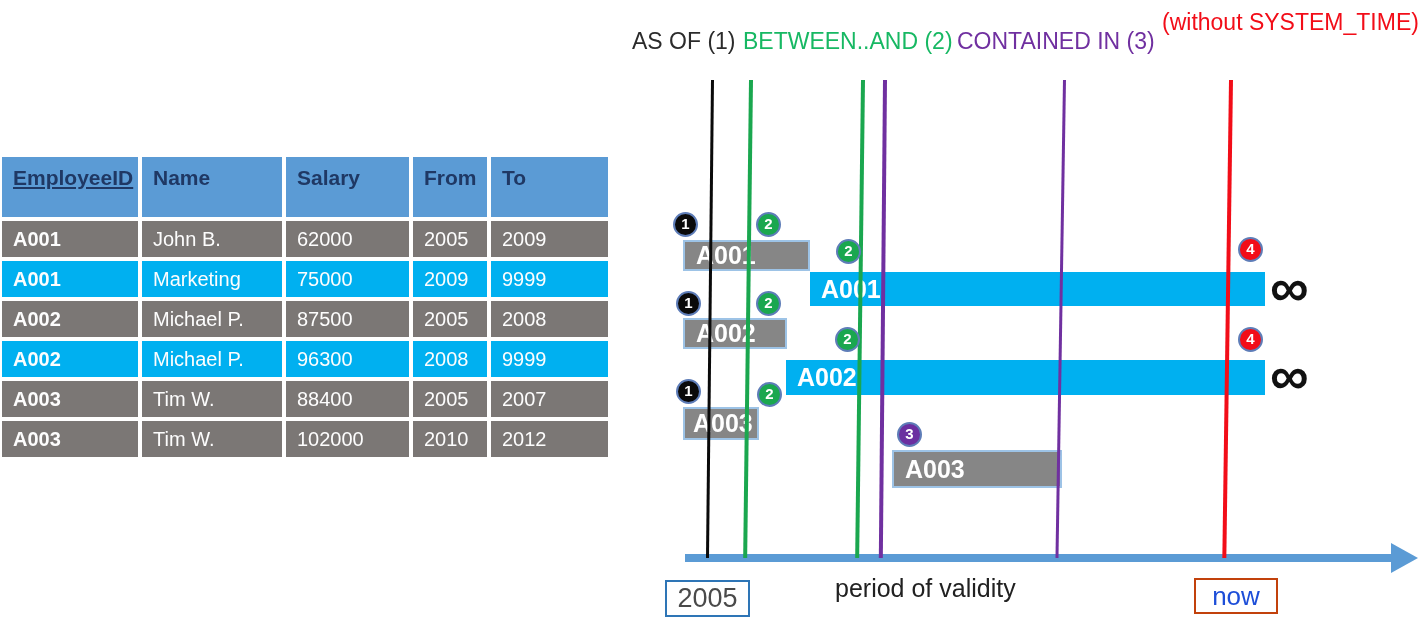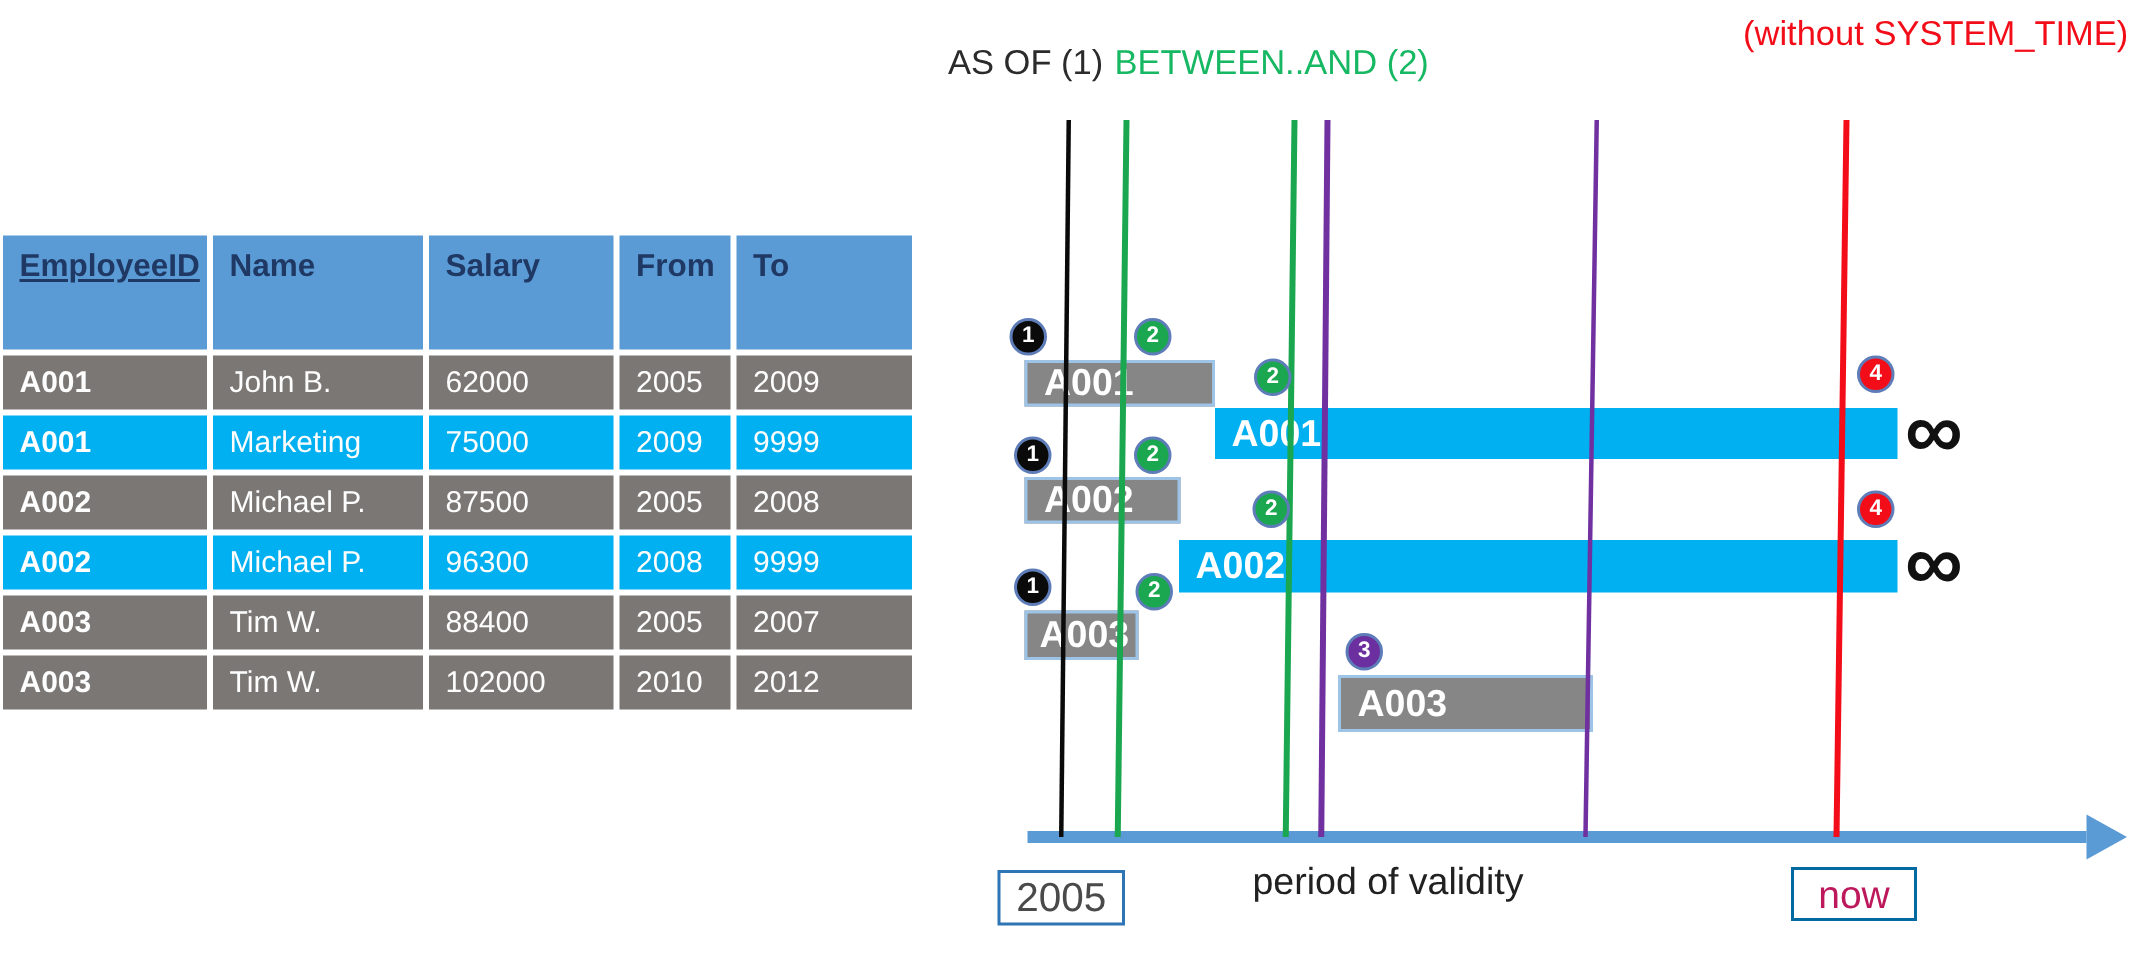--- a/index.html
+++ b/index.html
@@ -7,21 +7,21 @@
     position:relative;width:1428px;height:637px;background:#ffffff;overflow:hidden;
     font-family:"Liberation Sans","DejaVu Sans",sans-serif;
   }
   
   .emp-table{
     position:absolute;left:-2px;top:153px;
     border-collapse:separate;border-spacing:4px;
   }
   .emp-table th{
     background:#5B9BD5;color:#1F3864;font-size:21px;font-weight:bold;
-    text-align:left;vertical-align:top;padding:9px 0 0 11px;height:76px;box-sizing:border-box;
+    text-align:left;vertical-align:top;padding:9px 0 0 11px;height:60px;box-sizing:border-box;
   }
   .emp-table td{
     height:36px;box-sizing:border-box;padding:0 0 0 11px;font-size:20px;
     color:#fdfdfd;vertical-align:middle;
   }
   .emp-table tr.gray td{background:#7b7775;}
   .emp-table tr.cyan td{background:#00B0F0;}
   .emp-table td.first{font-weight:bold;}
   .u{text-decoration:underline;}
   
@@ -53,21 +53,21 @@
     position:absolute;left:1391px;top:543px;width:0;height:0;z-index:0;
     border-left:27px solid #5B9BD5;border-top:15px solid transparent;border-bottom:15px solid transparent;
   }
   .year-box{
     position:absolute;left:665px;top:580px;width:85px;height:37px;box-sizing:border-box;
     border:2px solid #2E75B6;color:#4a4a4a;font-size:27px;
     display:flex;align-items:center;justify-content:center;
   }
   .now-box{
     position:absolute;left:1194px;top:578px;width:84px;height:36px;box-sizing:border-box;
-    border:2px solid #0369a1;color:#be185d;font-size:26px;
+    border:2px solid #c2410c;color:#1d4ed8;font-size:26px;
     display:flex;align-items:center;justify-content:center;
   }
   .axis-label{position:absolute;left:835px;top:574px;font-size:25px;color:#212121;white-space:nowrap;}
 </style>
 </head>
 <body>
 
 <div id="canvas">
 
   <table class="emp-table">
@@ -128,20 +128,21 @@
         <td>Tim W.</td>
         <td>102000</td>
         <td>2010</td>
         <td>2012</td>
       </tr>
     </tbody>
   </table>
 
   <div class="legend-item" style="left:632px;top:28px;color:#2b2b2b;text-align:right;">AS OF (1)</div>
   <div class="legend-item" style="left:743px;top:28px;color:#17b863;">BETWEEN..AND (2)</div>
+  <div class="legend-item" style="left:957px;top:28px;color:#7030A0;">CONTAINED IN (3)</div>
   <div class="legend-item" style="left:1162px;top:9px;color:#f20d18;line-height:26px;">
     <span style="display:block;">(without SYSTEM_TIME)</span>
   </div>
 
   <div class="vline" style="left:711px;width:3px;background:#0a0a0a;transform:rotate(0.6deg);"></div>
   <div class="vline" style="left:749px;width:4px;background:#1aa74f;transform:rotate(0.7deg);"></div>
   <div class="vline" style="left:861px;width:4px;background:#1aa74f;transform:rotate(0.7deg);"></div>
   <div class="vline" style="left:883px;width:4px;background:#7030A0;transform:rotate(0.5deg);"></div>
   <div class="vline" style="left:1063px;width:3px;background:#7030A0;transform:rotate(0.9deg);"></div>
   <div class="vline" style="left:1229px;width:4px;background:#f20d18;transform:rotate(0.8deg);"></div>

